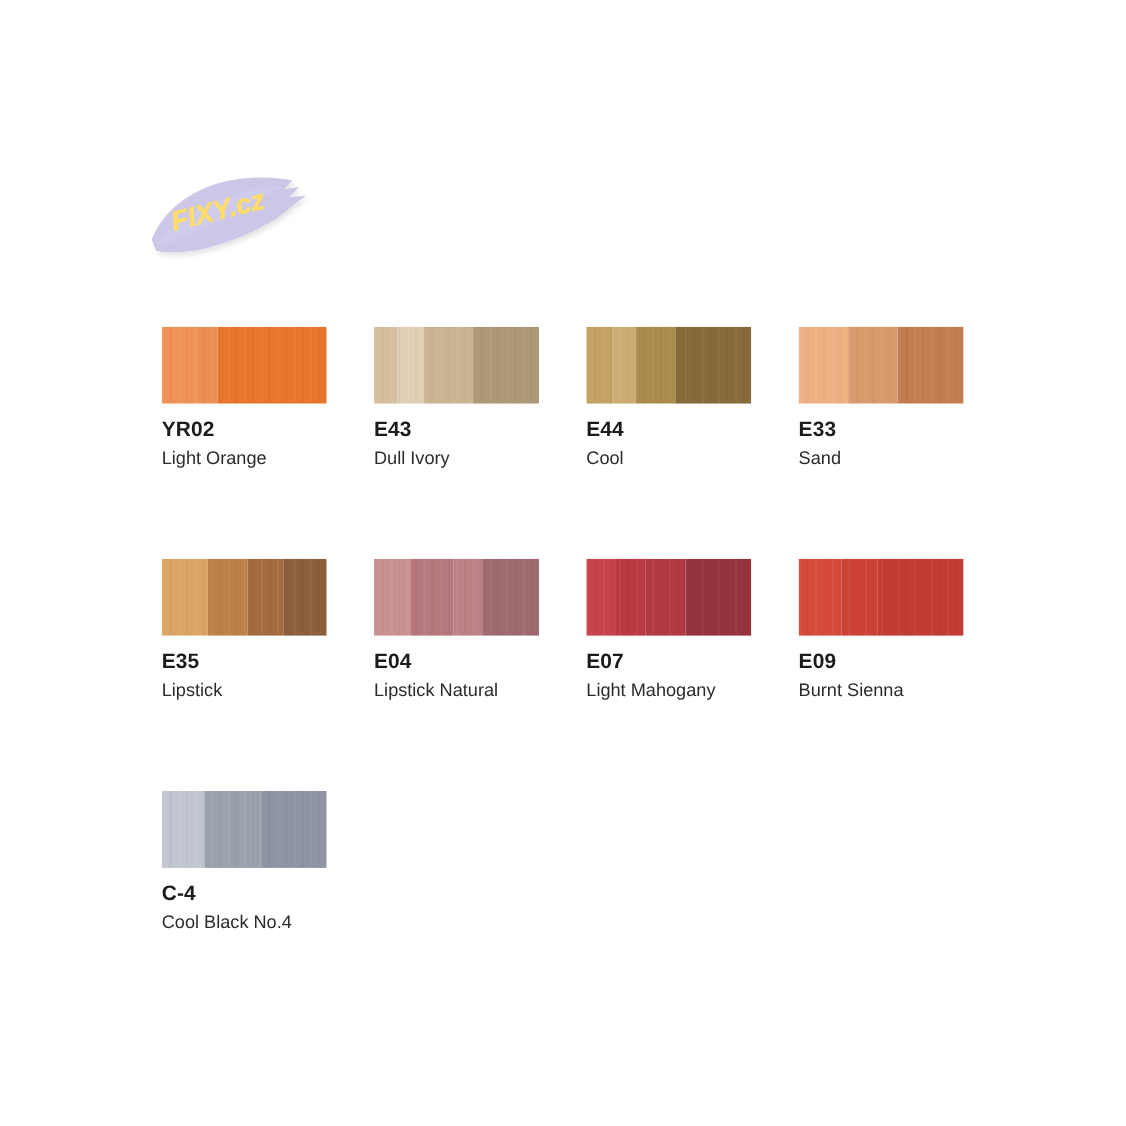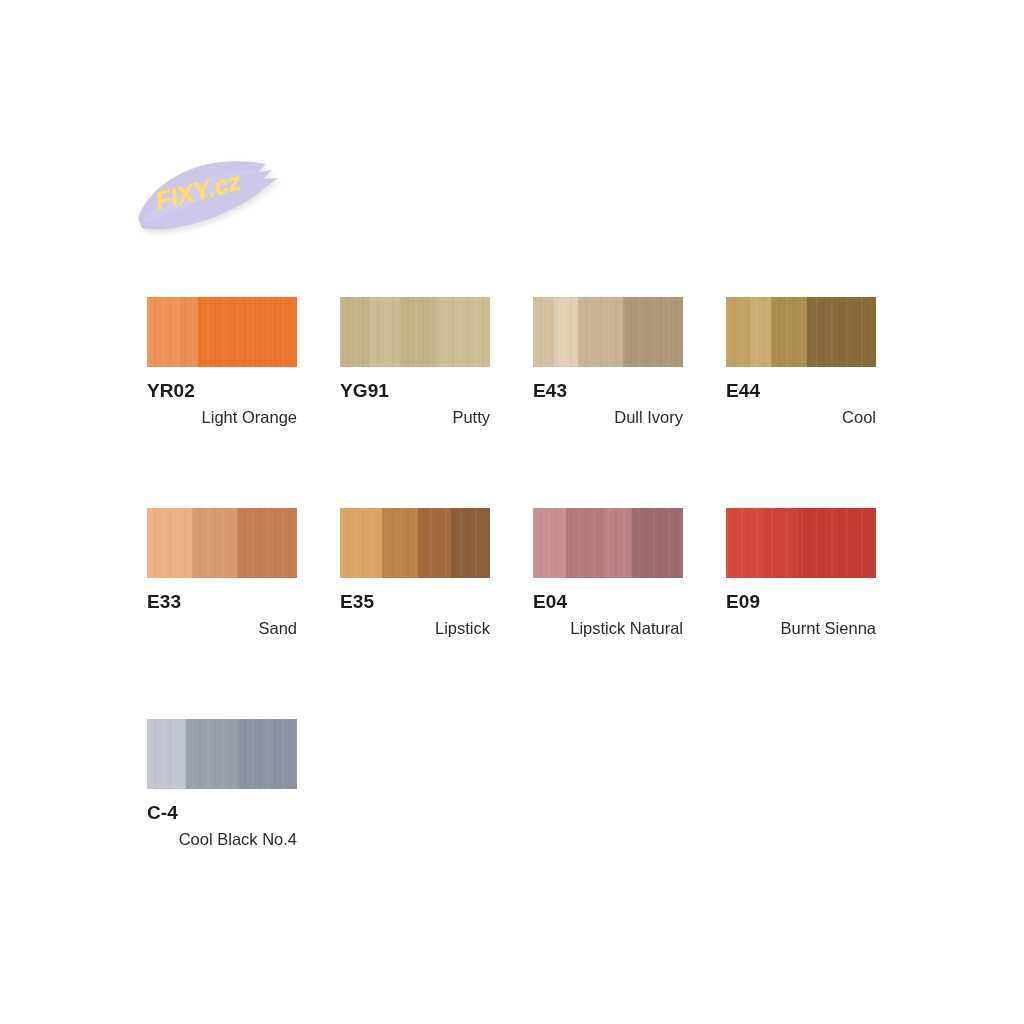--- a/index.html
+++ b/index.html
@@ -79,21 +79,20 @@
     line-height: 1.05;
     white-space: nowrap;
   }
   .swatch-name {
     margin-top: 7px;
     font-size: 16.5px;
     font-weight: 400;
     color: #2b2b2b;
     line-height: 1.1;
     white-space: nowrap;
-    text-align: right;
   }
 </style>
 </head>
 <body style="background: rgb(255, 255, 255);">
 
 <div id="brand-logo">
   <svg width="170" height="92" viewBox="0 0 170 92">
     <defs>
       <filter id="softshadow" x="-20%" y="-20%" width="150%" height="160%">
         <feDropShadow dx="2" dy="3" stdDeviation="2.5" flood-color="#000000" flood-opacity="0.12"></feDropShadow>
@@ -115,30 +114,20 @@
       <div class="swatch-chip">
         <div class="swatch-band" style="background: rgb(239, 147, 86); width: 22%;"></div>
         <div class="swatch-band" style="background: rgb(236, 143, 82); width: 12%;"></div>
         <div class="swatch-band" style="background: rgb(233, 118, 45); width: 66%;"></div>
       </div>
       <div class="swatch-code">YR02</div>
       <div class="swatch-name">Light Orange</div>
     </div>
     <div class="swatch-cell">
       <div class="swatch-chip">
-        <div class="swatch-band" style="background: rgb(194, 180, 135); width: 20%;"></div>
-        <div class="swatch-band" style="background: rgb(202, 189, 146); width: 20%;"></div>
-        <div class="swatch-band" style="background: rgb(193, 180, 135); width: 24%;"></div>
-        <div class="swatch-band" style="background: rgb(203, 190, 148); width: 36%;"></div>
-      </div>
-      <div class="swatch-code">YG91</div>
-      <div class="swatch-name">Putty</div>
-    </div>
-    <div class="swatch-cell">
-      <div class="swatch-chip">
         <div class="swatch-band" style="background: rgb(213, 191, 159); width: 14%;"></div>
         <div class="swatch-band" style="background: rgb(224, 207, 180); width: 16%;"></div>
         <div class="swatch-band" style="background: rgb(201, 180, 147); width: 30%;"></div>
         <div class="swatch-band" style="background: rgb(173, 152, 119); width: 40%;"></div>
       </div>
       <div class="swatch-code">E43</div>
       <div class="swatch-name">Dull Ivory</div>
     </div>
     <div class="swatch-cell">
       <div class="swatch-chip">
@@ -174,20 +163,30 @@
         <div class="swatch-band" style="background: rgb(201, 144, 145); width: 22%;"></div>
         <div class="swatch-band" style="background: rgb(181, 120, 125); width: 26%;"></div>
         <div class="swatch-band" style="background: rgb(187, 129, 133); width: 18%;"></div>
         <div class="swatch-band" style="background: rgb(157, 106, 112); width: 34%;"></div>
       </div>
       <div class="swatch-code">E04</div>
       <div class="swatch-name">Lipstick Natural</div>
     </div>
     <div class="swatch-cell">
       <div class="swatch-chip">
+        <div class="swatch-band" style="background: rgb(200, 67, 74); width: 18%;"></div>
+        <div class="swatch-band" style="background: rgb(187, 58, 66); width: 18%;"></div>
+        <div class="swatch-band" style="background: rgb(178, 57, 66); width: 24%;"></div>
+        <div class="swatch-band" style="background: rgb(150, 52, 62); width: 40%;"></div>
+      </div>
+      <div class="swatch-code">E07</div>
+      <div class="swatch-name">Light Mahogany</div>
+    </div>
+    <div class="swatch-cell">
+      <div class="swatch-chip">
         <div class="swatch-band" style="background: rgb(214, 74, 60); width: 26%;"></div>
         <div class="swatch-band" style="background: rgb(204, 67, 54); width: 22%;"></div>
         <div class="swatch-band" style="background: rgb(194, 60, 52); width: 52%;"></div>
       </div>
       <div class="swatch-code">E09</div>
       <div class="swatch-name">Burnt Sienna</div>
     </div>
     <div class="swatch-cell">
       <div class="swatch-chip">
         <div class="swatch-band" style="background: rgb(194, 198, 208); width: 26%;"></div>

